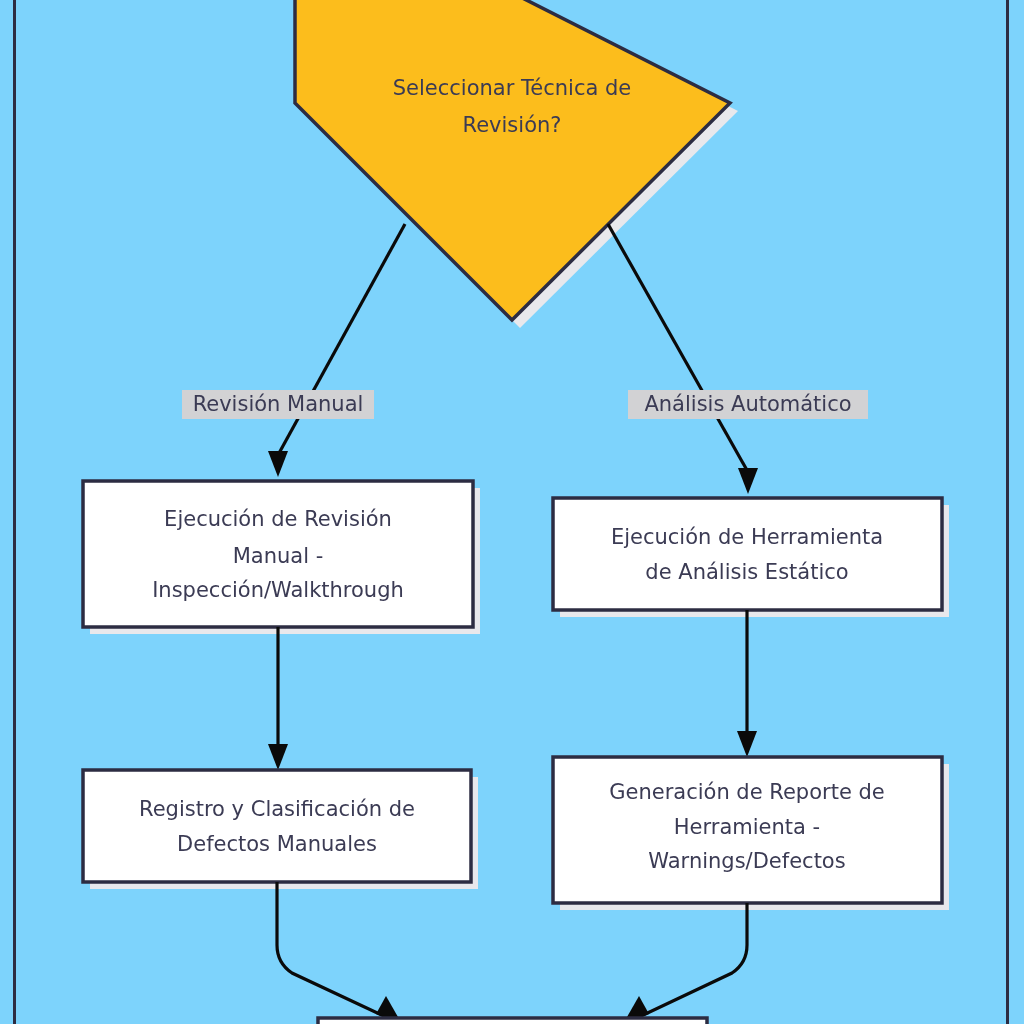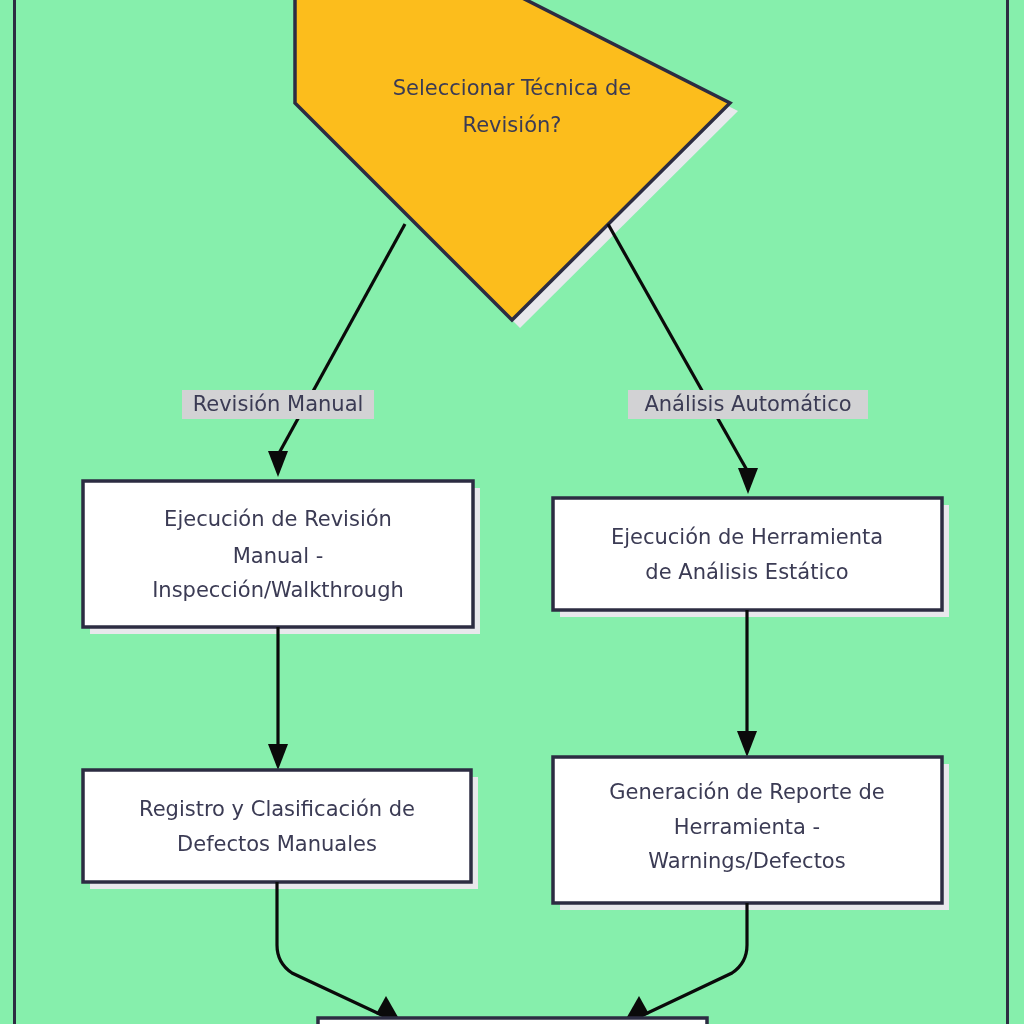--- a/index.html
+++ b/index.html
@@ -10,21 +10,21 @@
   body {
     width: 1024px;
     height: 1024px;
     overflow: hidden;
     font-family: "DejaVu Sans", "Liberation Sans", sans-serif;
   }
   #diagram-root {
     position: relative;
     width: 1024px;
     height: 1024px;
-    background: #86efac;
+    background: #7dd3fc;
   }
   svg.flow-canvas {
     position: absolute;
     top: 0;
     left: 0;
     width: 1024px;
     height: 1024px;
     display: block;
   }
   .node-text {

